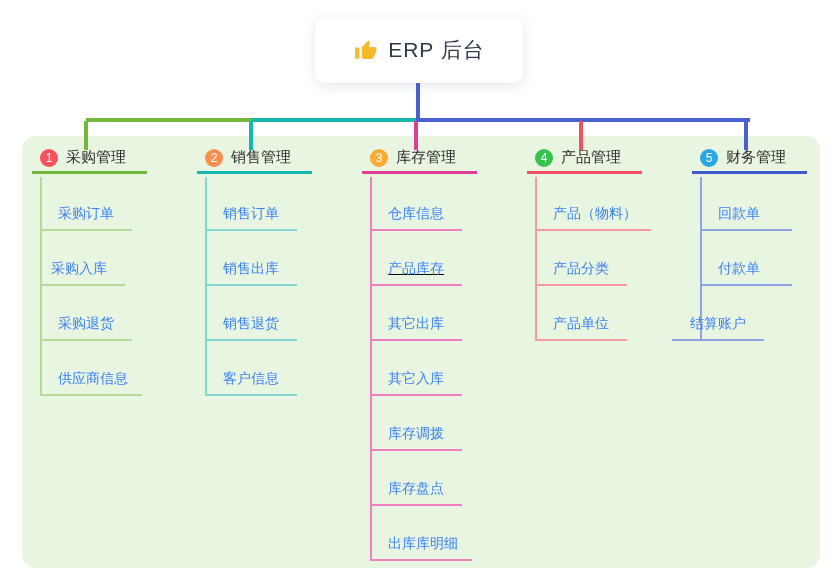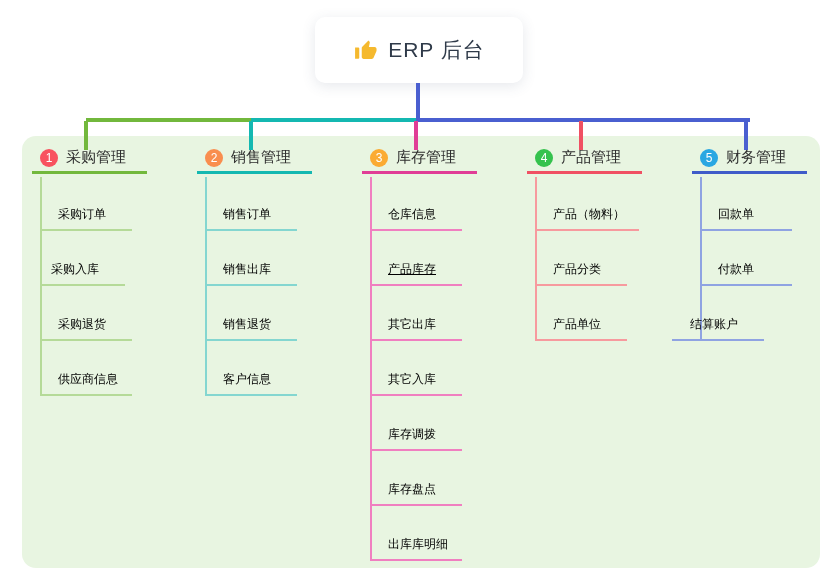--- a/index.html
+++ b/index.html
@@ -9,21 +9,21 @@
     box-shadow:0 3px 14px rgba(60,80,110,0.13);display:flex;align-items:center;justify-content:center;gap:10px;cursor:pointer;}
   #root-card .root-label{font-size:21px;color:#2f3a49;letter-spacing:1px;}
   .line{position:absolute;}
   .branch-header{position:absolute;width:115px;height:26px;display:flex;align-items:center;gap:8px;
     padding:0 0 4px 8px;box-sizing:border-box;border-bottom:3px solid #999;cursor:pointer;}
   .badge{width:18px;height:18px;border-radius:50%;color:#fff;font-size:12px;display:flex;
     align-items:center;justify-content:center;flex:0 0 18px;}
   .branch-label{font-size:15px;color:#2d2d2d;white-space:nowrap;}
   .child-item{position:absolute;height:28px;display:flex;align-items:flex-end;box-sizing:content-box;
     padding:0 14px 6px 18px;min-width:60px;border-bottom:2px solid #ccc;cursor:pointer;}
-  .child-label{font-size:12px;color:#000000;white-space:nowrap;}
+  .child-label{font-size:14px;color:#3b82f6;white-space:nowrap;}
 </style>
 </head>
 <body>
 
 <div id="canvas">
   <div id="panel"></div>
 
   <div id="root-card">
     <span style="display:flex;">
       <svg width="25" height="25" viewBox="0 0 24 24" id="thumb-svg" style="fill: rgb(245, 185, 46);">

